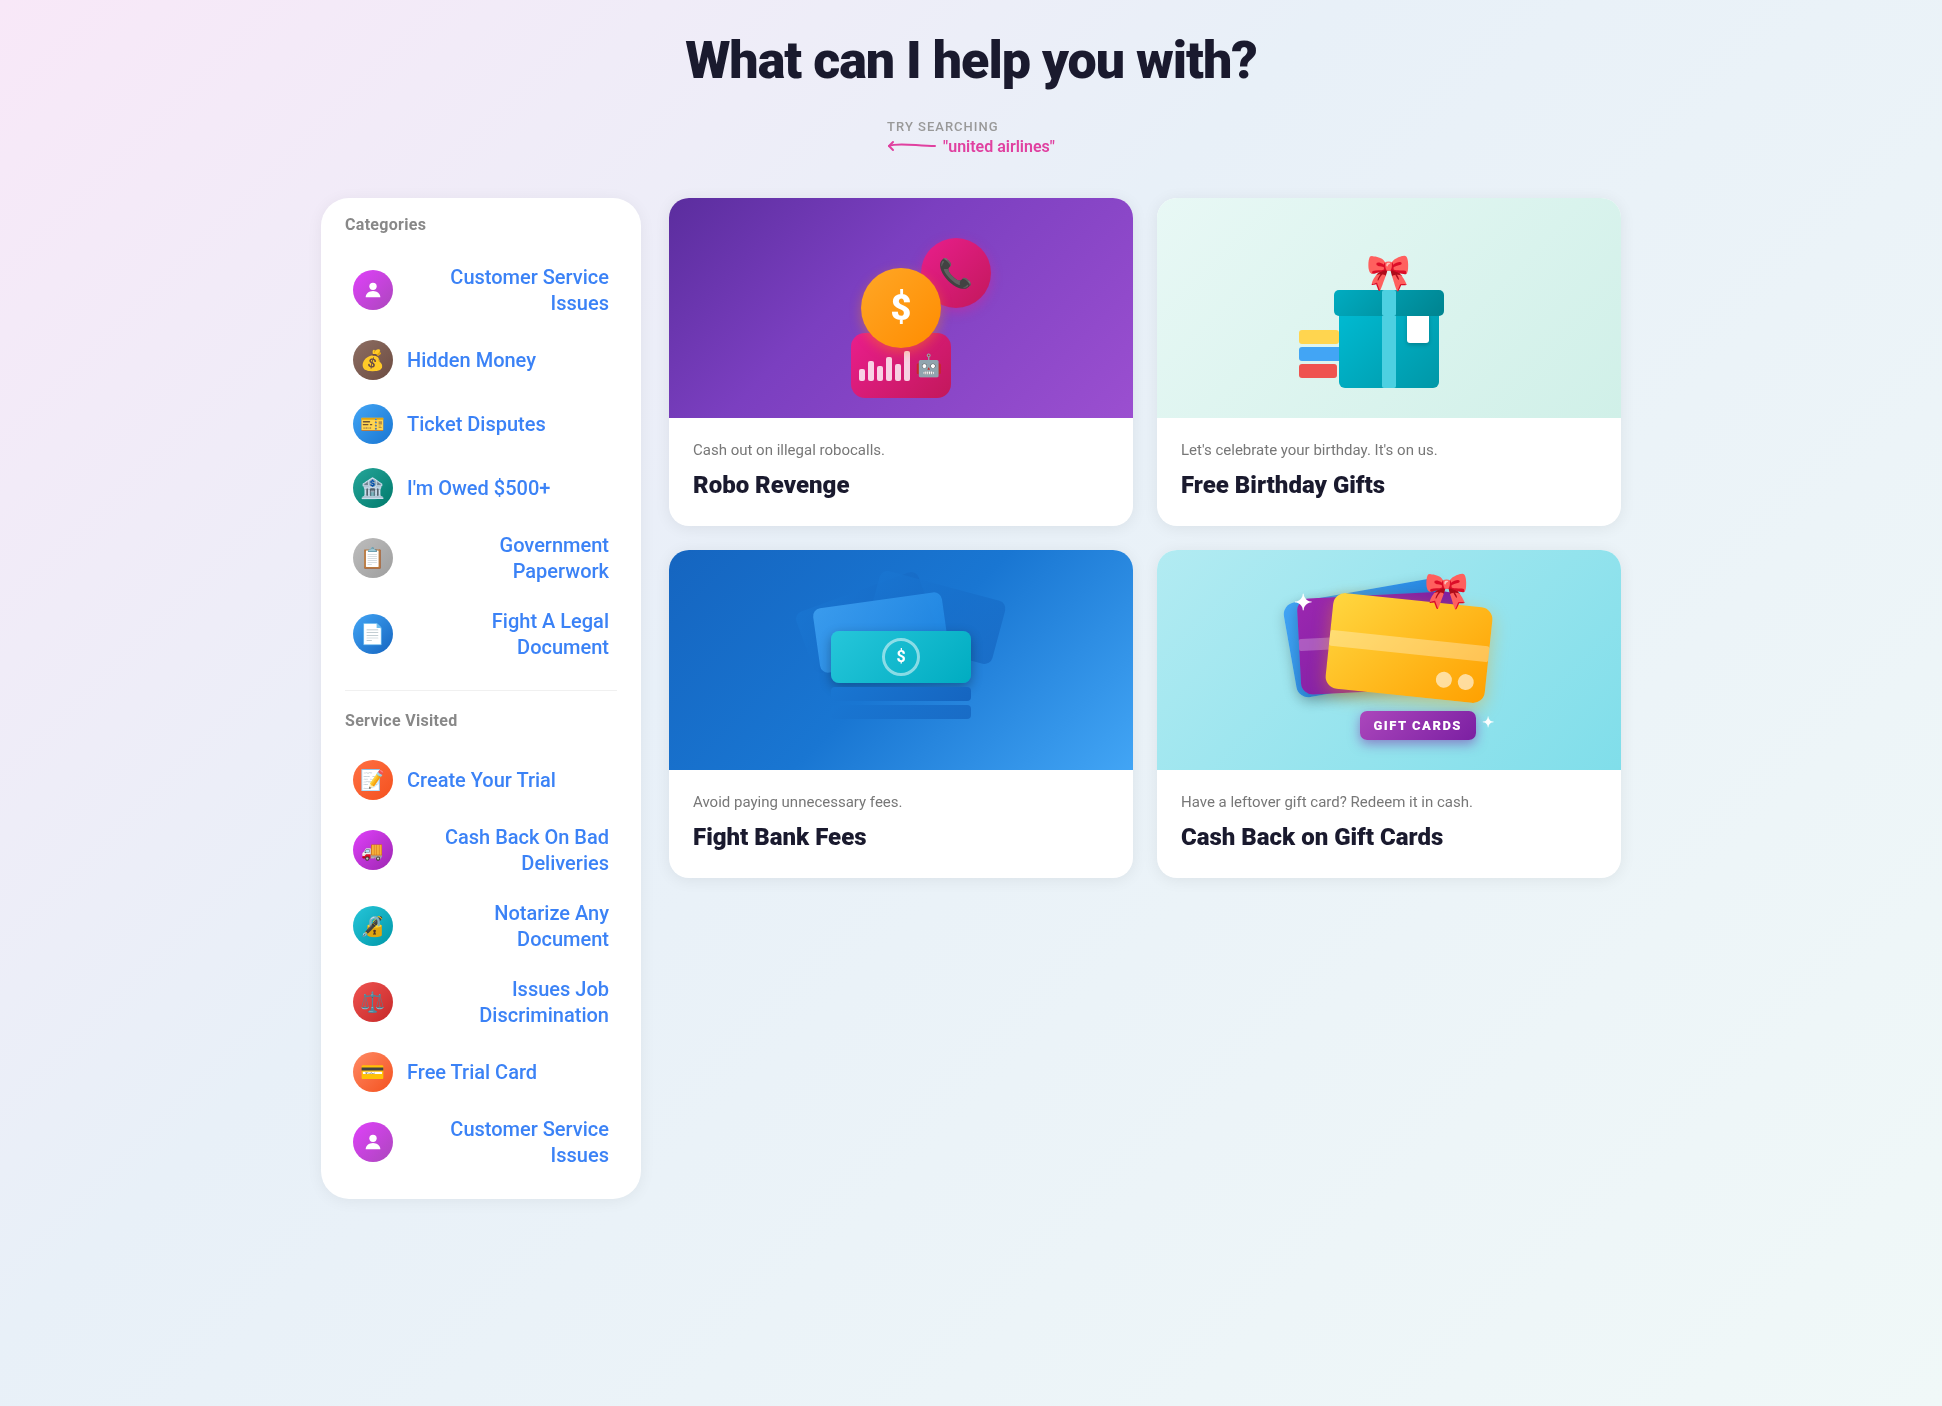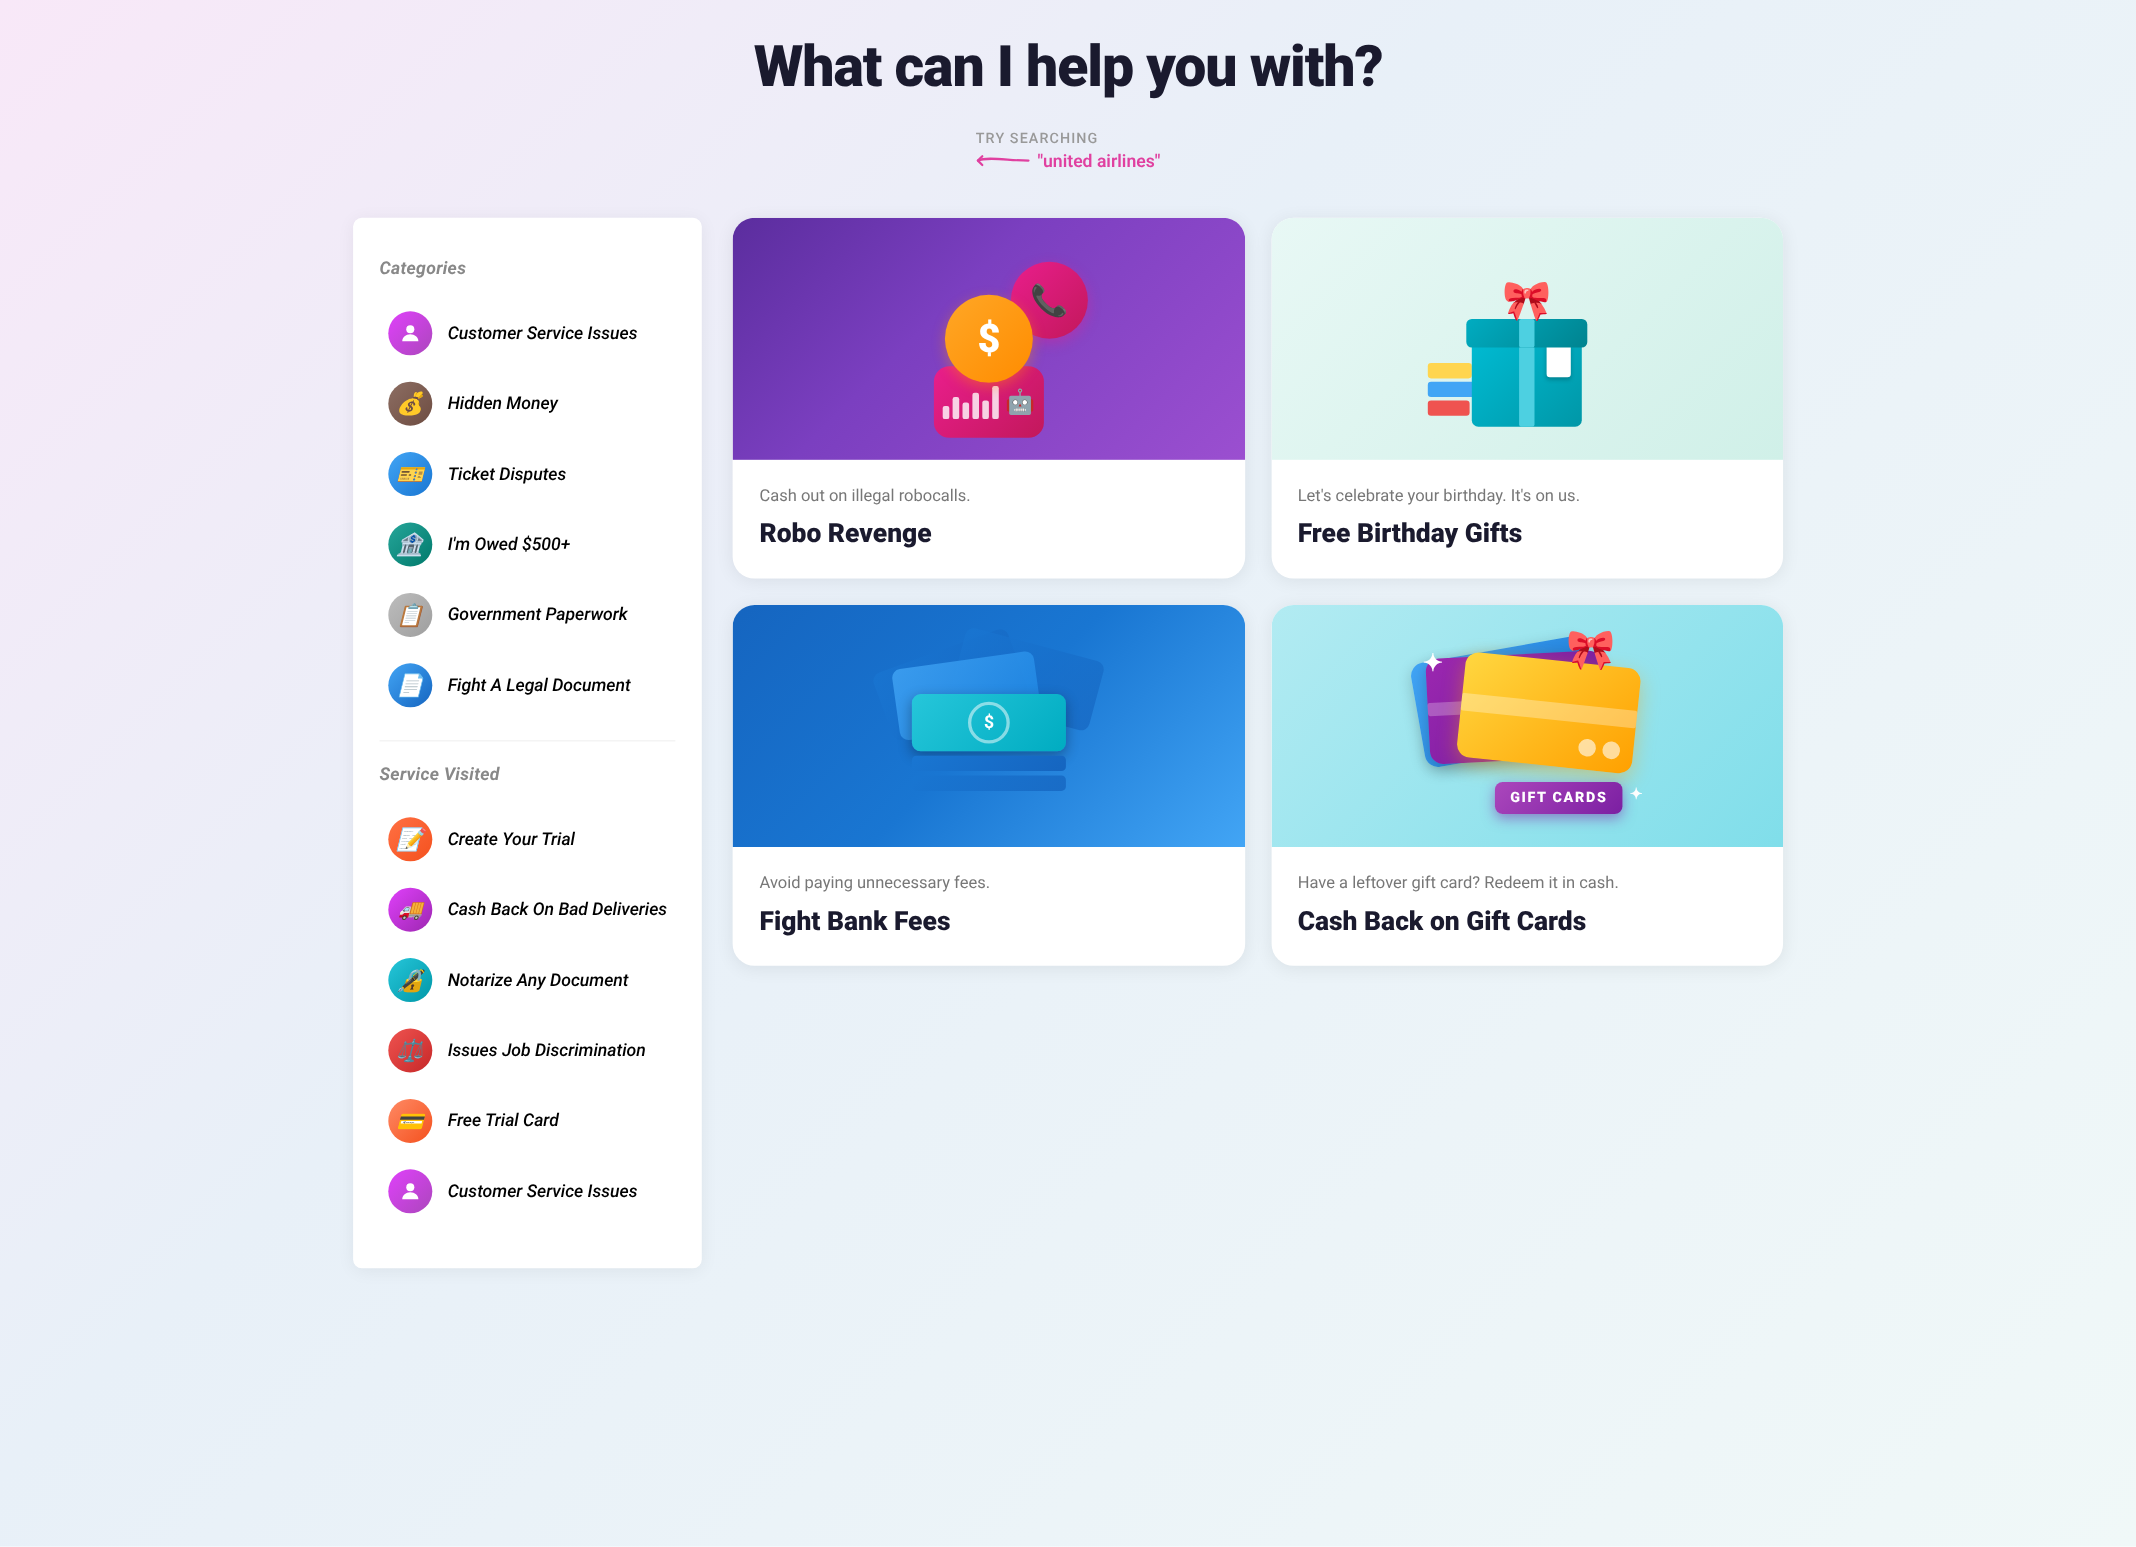--- a/index.html
+++ b/index.html
@@ -96,27 +96,26 @@
     
     .content-layout {
       display: flex;
       gap: 28px;
       align-items: flex-start;
     }
 
     
     .sidebar {
       background: white;
-      border-radius: 8px;
-      padding: 36px 24px;
+      border-radius: 28px;
+      padding: 17px 24px;
       min-width: 300px;
       max-width: 320px;
       flex-shrink: 0;
       box-shadow: 0 2px 16px rgba(0,0,0,0.06);
-      font-style: italic;
     }
 
     .sidebar-section-title {
       font-size: 16px;
       font-weight: 700;
       color: #888;
       margin-bottom: 20px;
       letter-spacing: 0.3px;
     }
 
@@ -137,24 +136,25 @@
       border-radius: 50%;
       flex-shrink: 0;
       display: flex;
       align-items: center;
       justify-content: center;
       font-size: 18px;
       overflow: hidden;
     }
 
     .sidebar-item-label {
-      font-size: 16px;
-      color: #000000;
+      font-size: 20px;
+      color: #3b82f6;
       font-weight: 500;
       line-height: 1.3;
+      text-align: right;
     }
 
     .sidebar-divider {
       height: 1px;
       background: #f0f0f0;
       margin: 20px 0;
     }
 
     
     .cards-grid {

